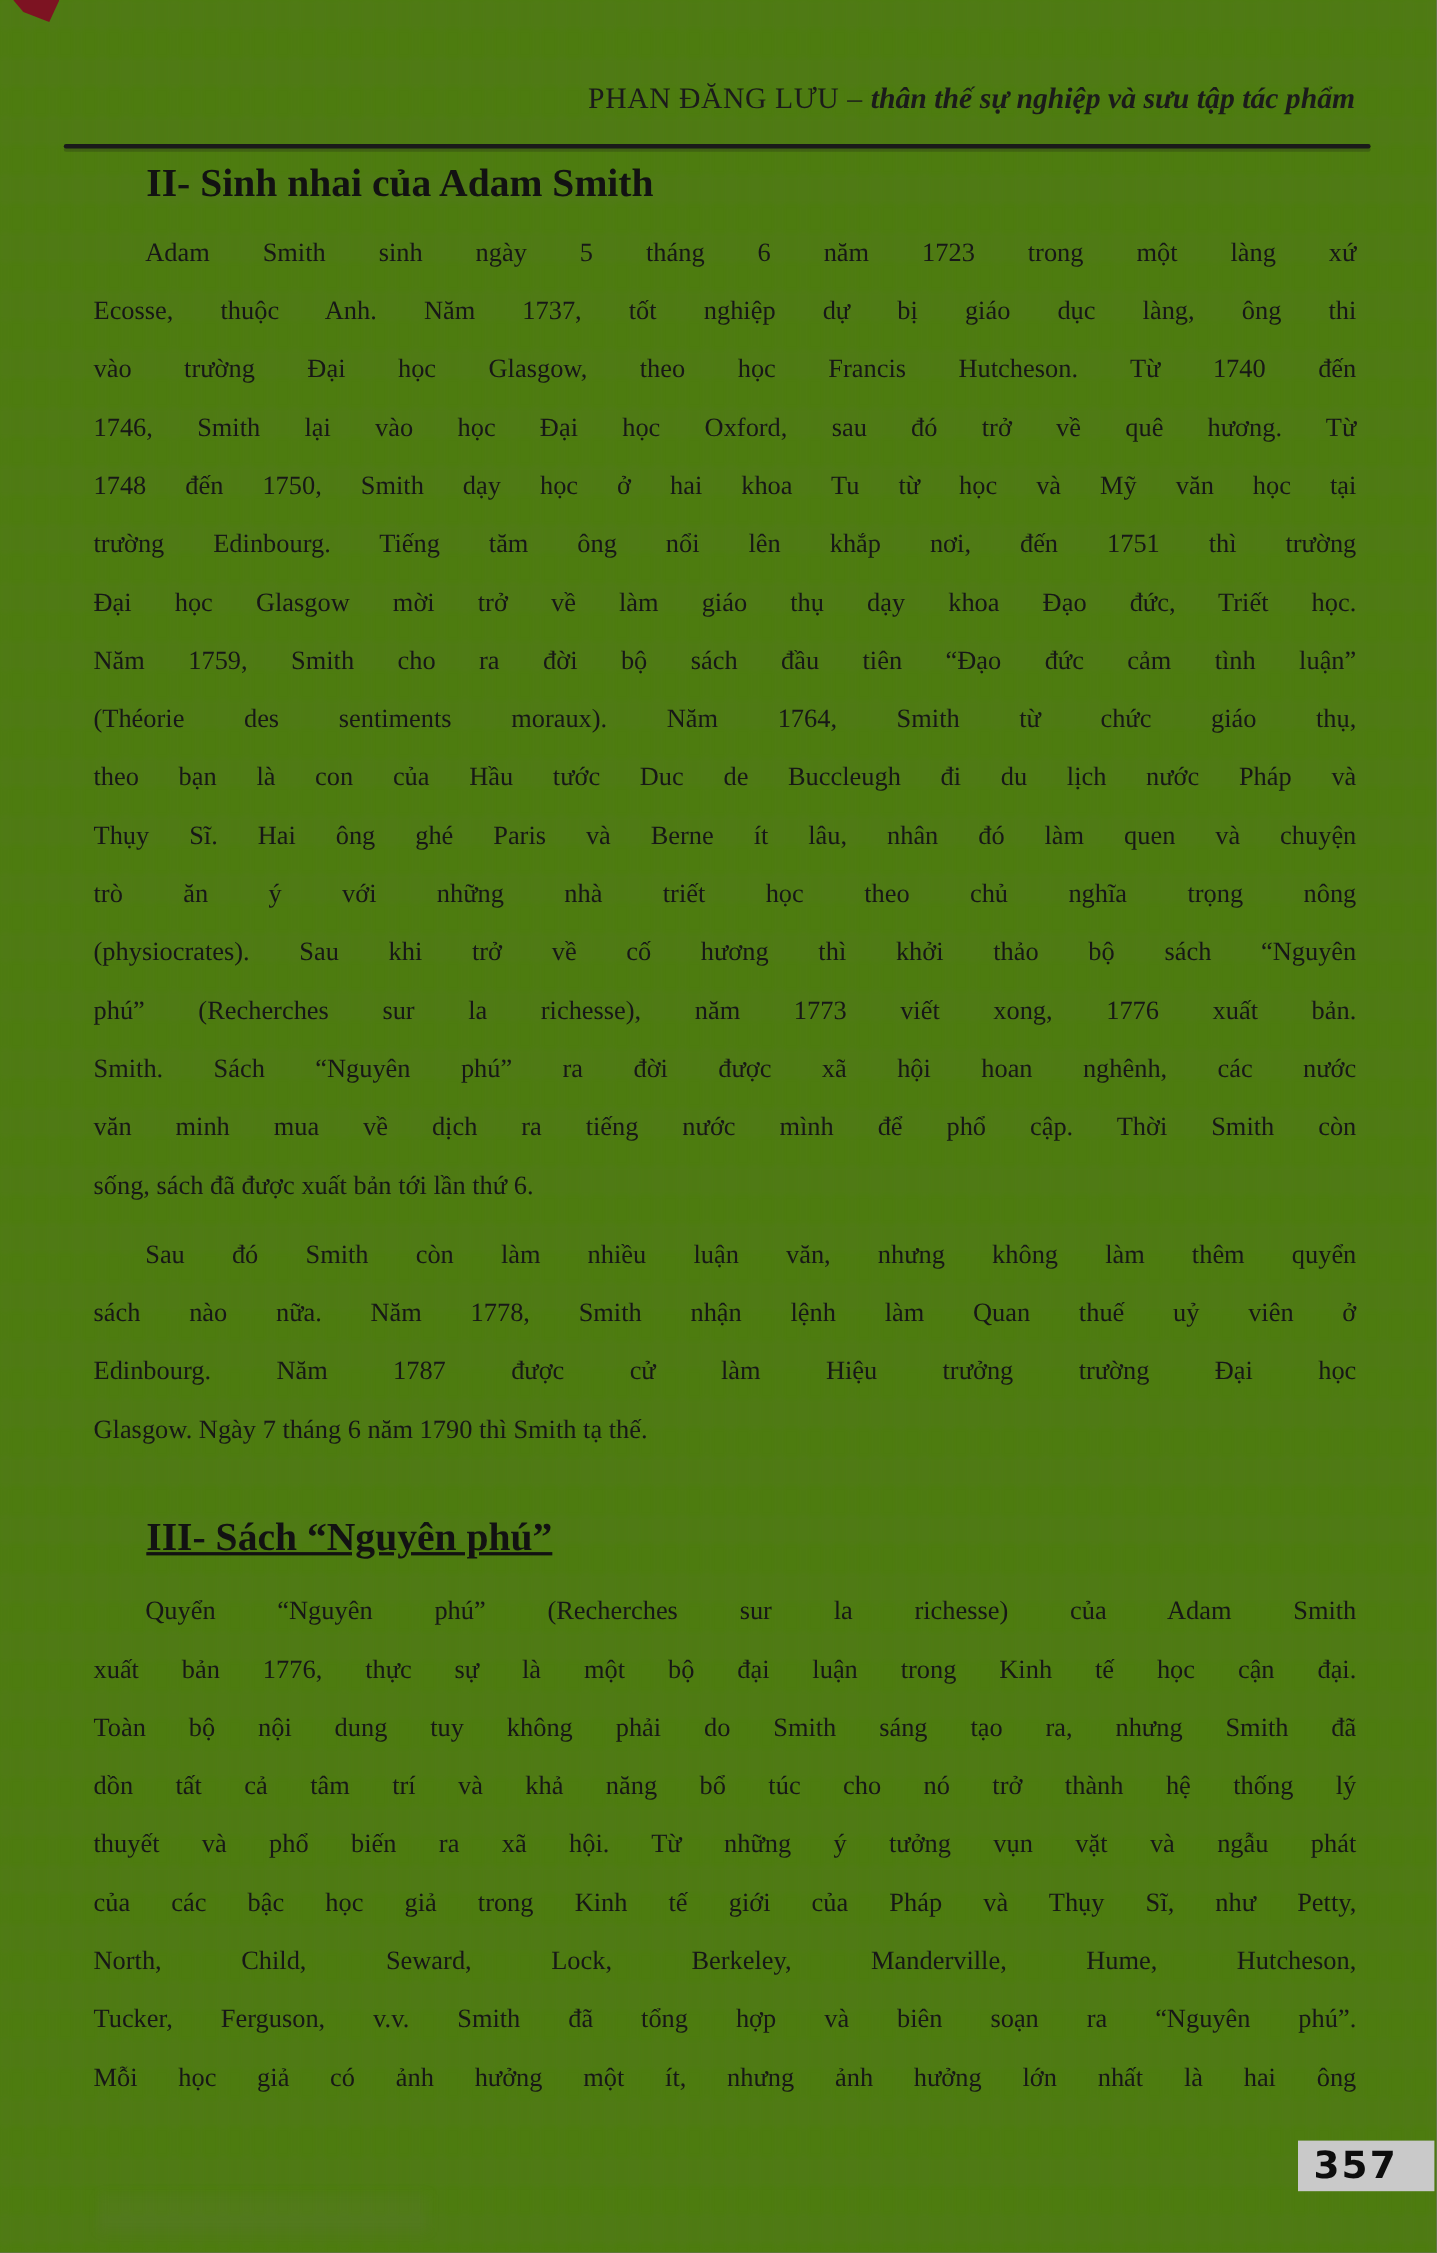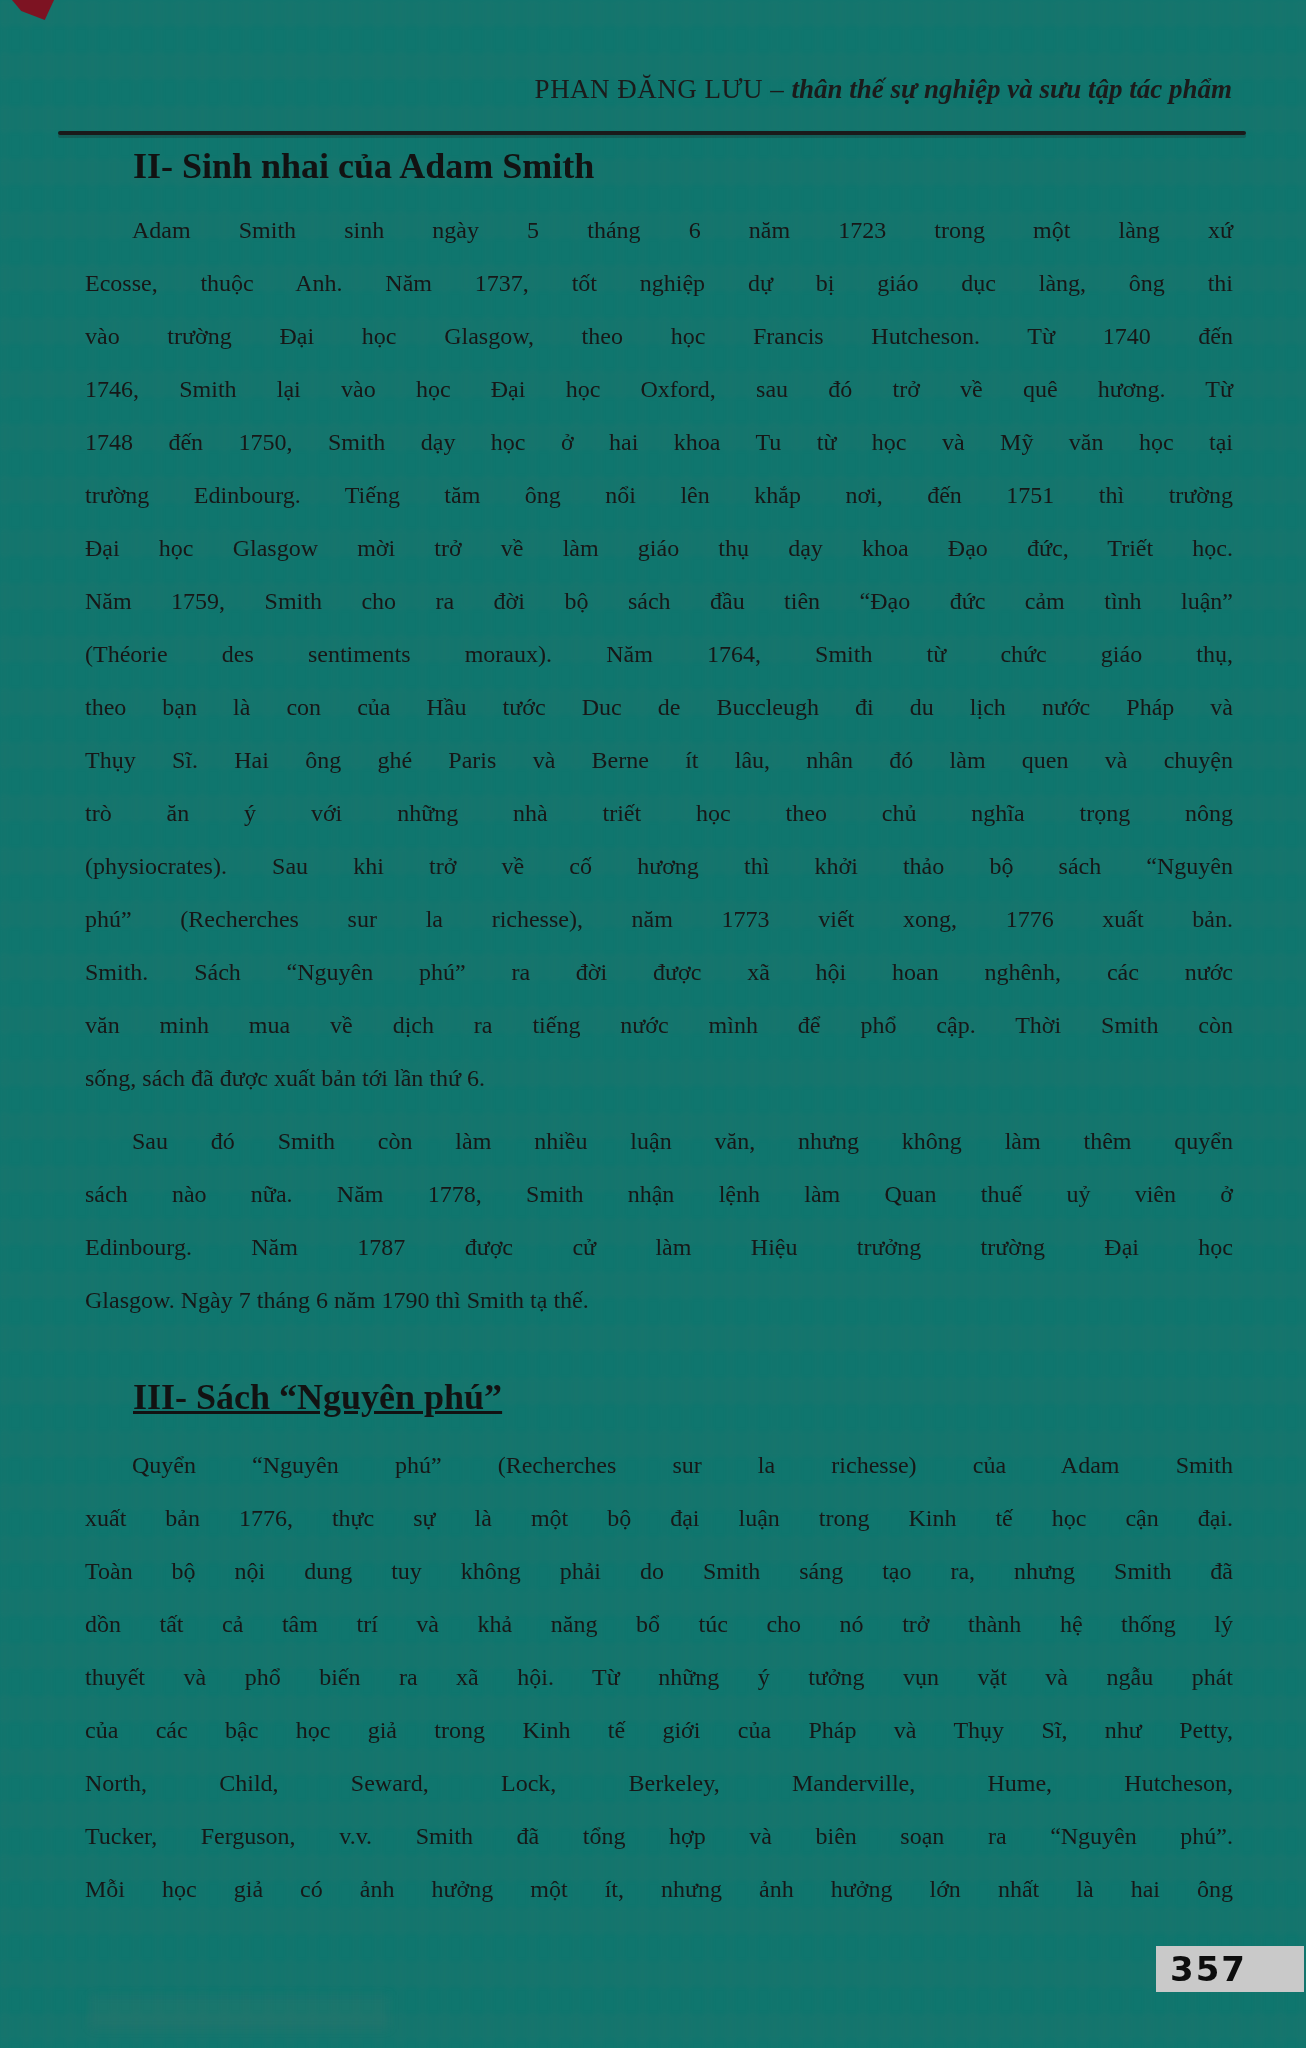--- a/index.html
+++ b/index.html
@@ -1,20 +1,20 @@
 <!DOCTYPE html>
 <html><head>
 <meta charset="utf-8">
 <style>
   html,body{margin:0;padding:0;background:#777;}
   .page{
     position:relative;
     width:1306px;height:2048px;
     margin:0 auto;
-    background:#0f766e;
+    background:#4d7c0f;
     font-family:"Liberation Serif","DejaVu Serif",serif;
     color:#161616;
     overflow:hidden;
   }
   
   .bleed{
     position:absolute;left:0;top:0;right:0;bottom:0;
     background:
       repeating-linear-gradient(180deg, rgba(110,105,100,.05) 0 26px, rgba(0,0,0,0) 26px 53px),
       repeating-linear-gradient(90deg, rgba(120,115,110,.03) 0 9px, rgba(0,0,0,0) 9px 22px);
@@ -57,21 +57,21 @@
   .line{
     height:53px;line-height:53px;
     font-size:24px;
     text-align:justify;text-align-last:justify;
     white-space:normal;color:#171717;
   }
   .line.first{text-indent:47px;}
   .line.last{text-align-last:left;}
 
   .pageno{
-    position:absolute;top:1946px;right:2px;width:148px;height:46px;
+    position:absolute;top:1946px;right:2px;width:124px;height:46px;
     background:#c9c9c9;
     display:flex;align-items:center;
     font-family:"DejaVu Sans","Liberation Sans",sans-serif;
     font-weight:800;font-size:34px;color:#0d0d0d;
     padding-left:14px;box-sizing:border-box;letter-spacing:2px;
   }
 </style>
 </head>
 <body>
 

